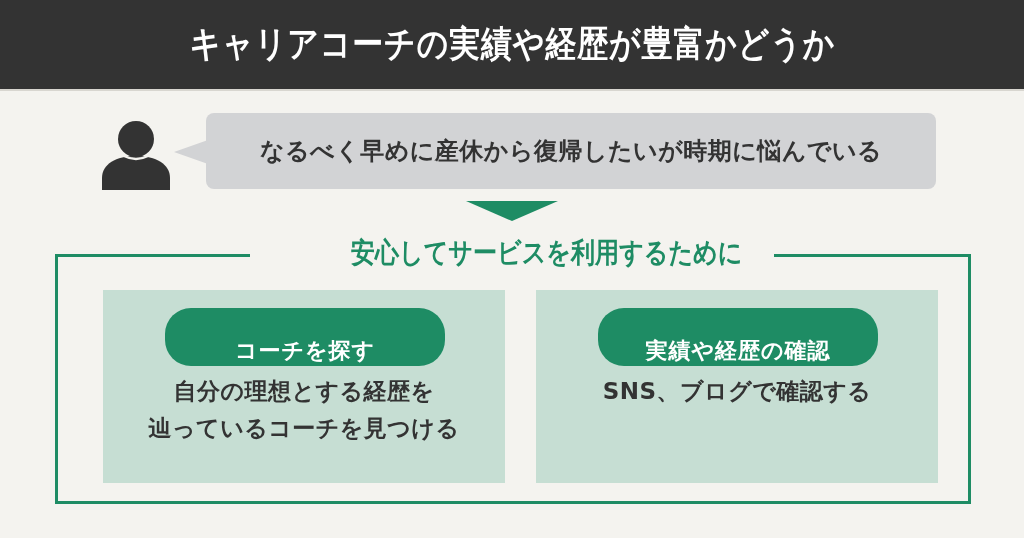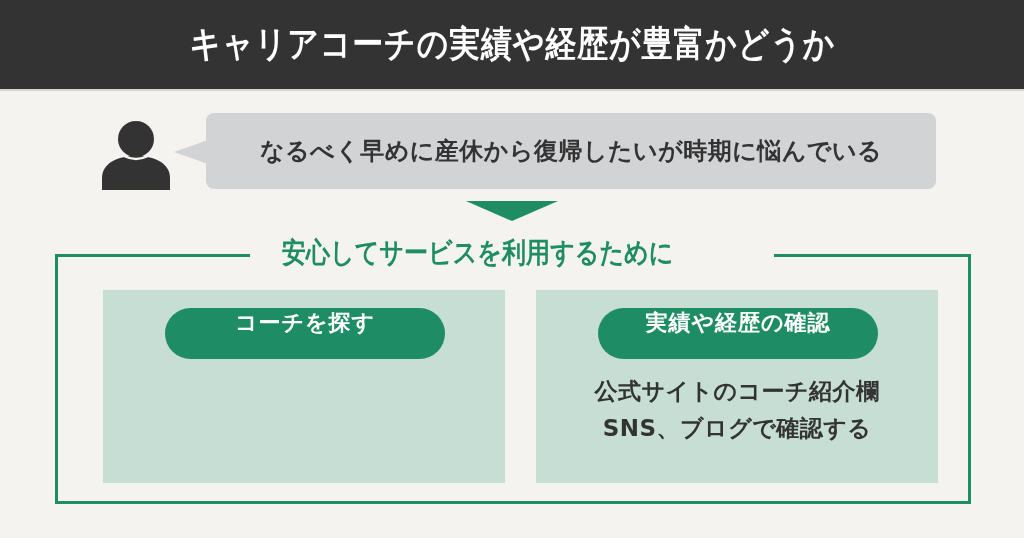--- a/index.html
+++ b/index.html
@@ -41,36 +41,36 @@
     border-left: 46px solid transparent; border-right: 46px solid transparent;
     border-top: 20px solid #1e8c64;
   }
   .frame {
     position: absolute; left: 55px; top: 254px; width: 916px; height: 250px;
     border: 3px solid #1e8c64;
   }
   .frame-title-wrap {
     position: absolute; left: 250px; top: 232px; width: 524px; height: 42px;
     background: #f4f3ef;
-    display: flex; align-items: center; justify-content: flex-start;
+    display: flex; align-items: center; justify-content: flex-end;
   }
   .frame-title {
     color: #1e8c64; font-size: 28px; font-weight: bold;
     transform: scaleX(0.86); white-space: nowrap;
   }
   .card {
     position: absolute; top: 290px; width: 402px; height: 193px;
     background: #c6ded3;
   }
   .card.left { left: 103px; }
   .card.right { left: 523px; margin-left: 13px; }
   .pill {
-    position: absolute; left: 62px; top: 18px; width: 280px; height: 51px;
+    position: absolute; left: 62px; top: 18px; width: 280px; height: 58px;
     background: #1e8c64; border-radius: 26px;
-    display: flex; align-items: flex-start; justify-content: center;
+    display: flex; align-items: flex-end; justify-content: center;
   }
   .pill-text { color: #fff; font-size: 22px; font-weight: bold; letter-spacing: 1px; }
   .card-body {
     position: absolute; left: 0; top: 83px; width: 100%;
     text-align: center; font-size: 23px; font-weight: bold; color: #333;
     line-height: 37px; letter-spacing: 0.5px;
   }
   .card-body div { white-space: nowrap; }
 </style>
 </head>
@@ -98,23 +98,26 @@
 
 <div class="frame"></div>
 <div class="frame-title-wrap">
   <span class="frame-title">安心してサービスを利用するために</span>
 </div>
 
 <div class="card left">
   <div class="pill">
     <span class="pill-text">コーチを探す</span>
   </div>
+  <div class="card-body">
+    <div>自分の理想とする経歴を</div>
+    <div>辿っているコーチを見つける</div>
+  </div>
 </div>
 
 <div class="card right">
   <div class="pill">
     <span class="pill-text">実績や経歴の確認</span>
   </div>
   <div class="card-body">
-    <div>公式サイトのコーチ紹介欄</div>
     <div>SNS、ブログで確認する</div>
   </div>
 </div>
 
 </body></html>

